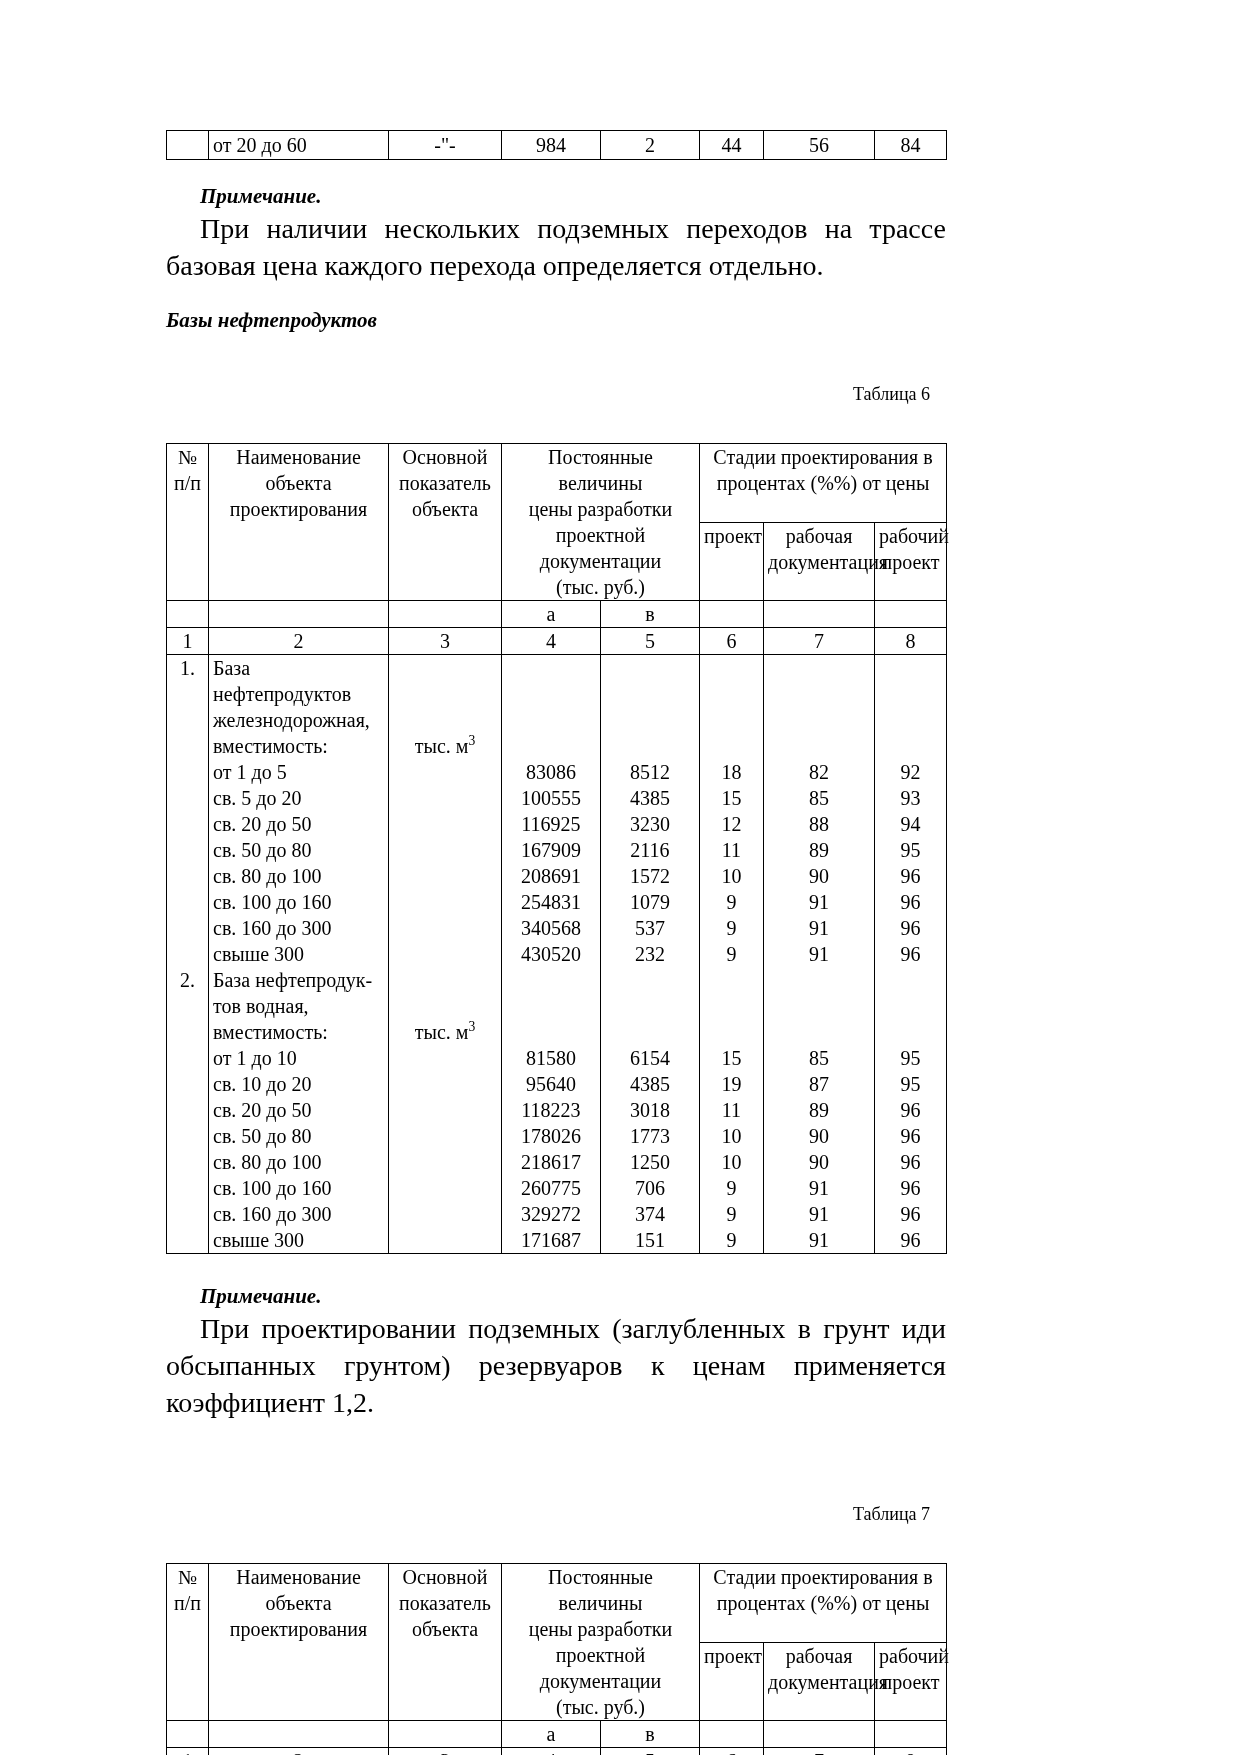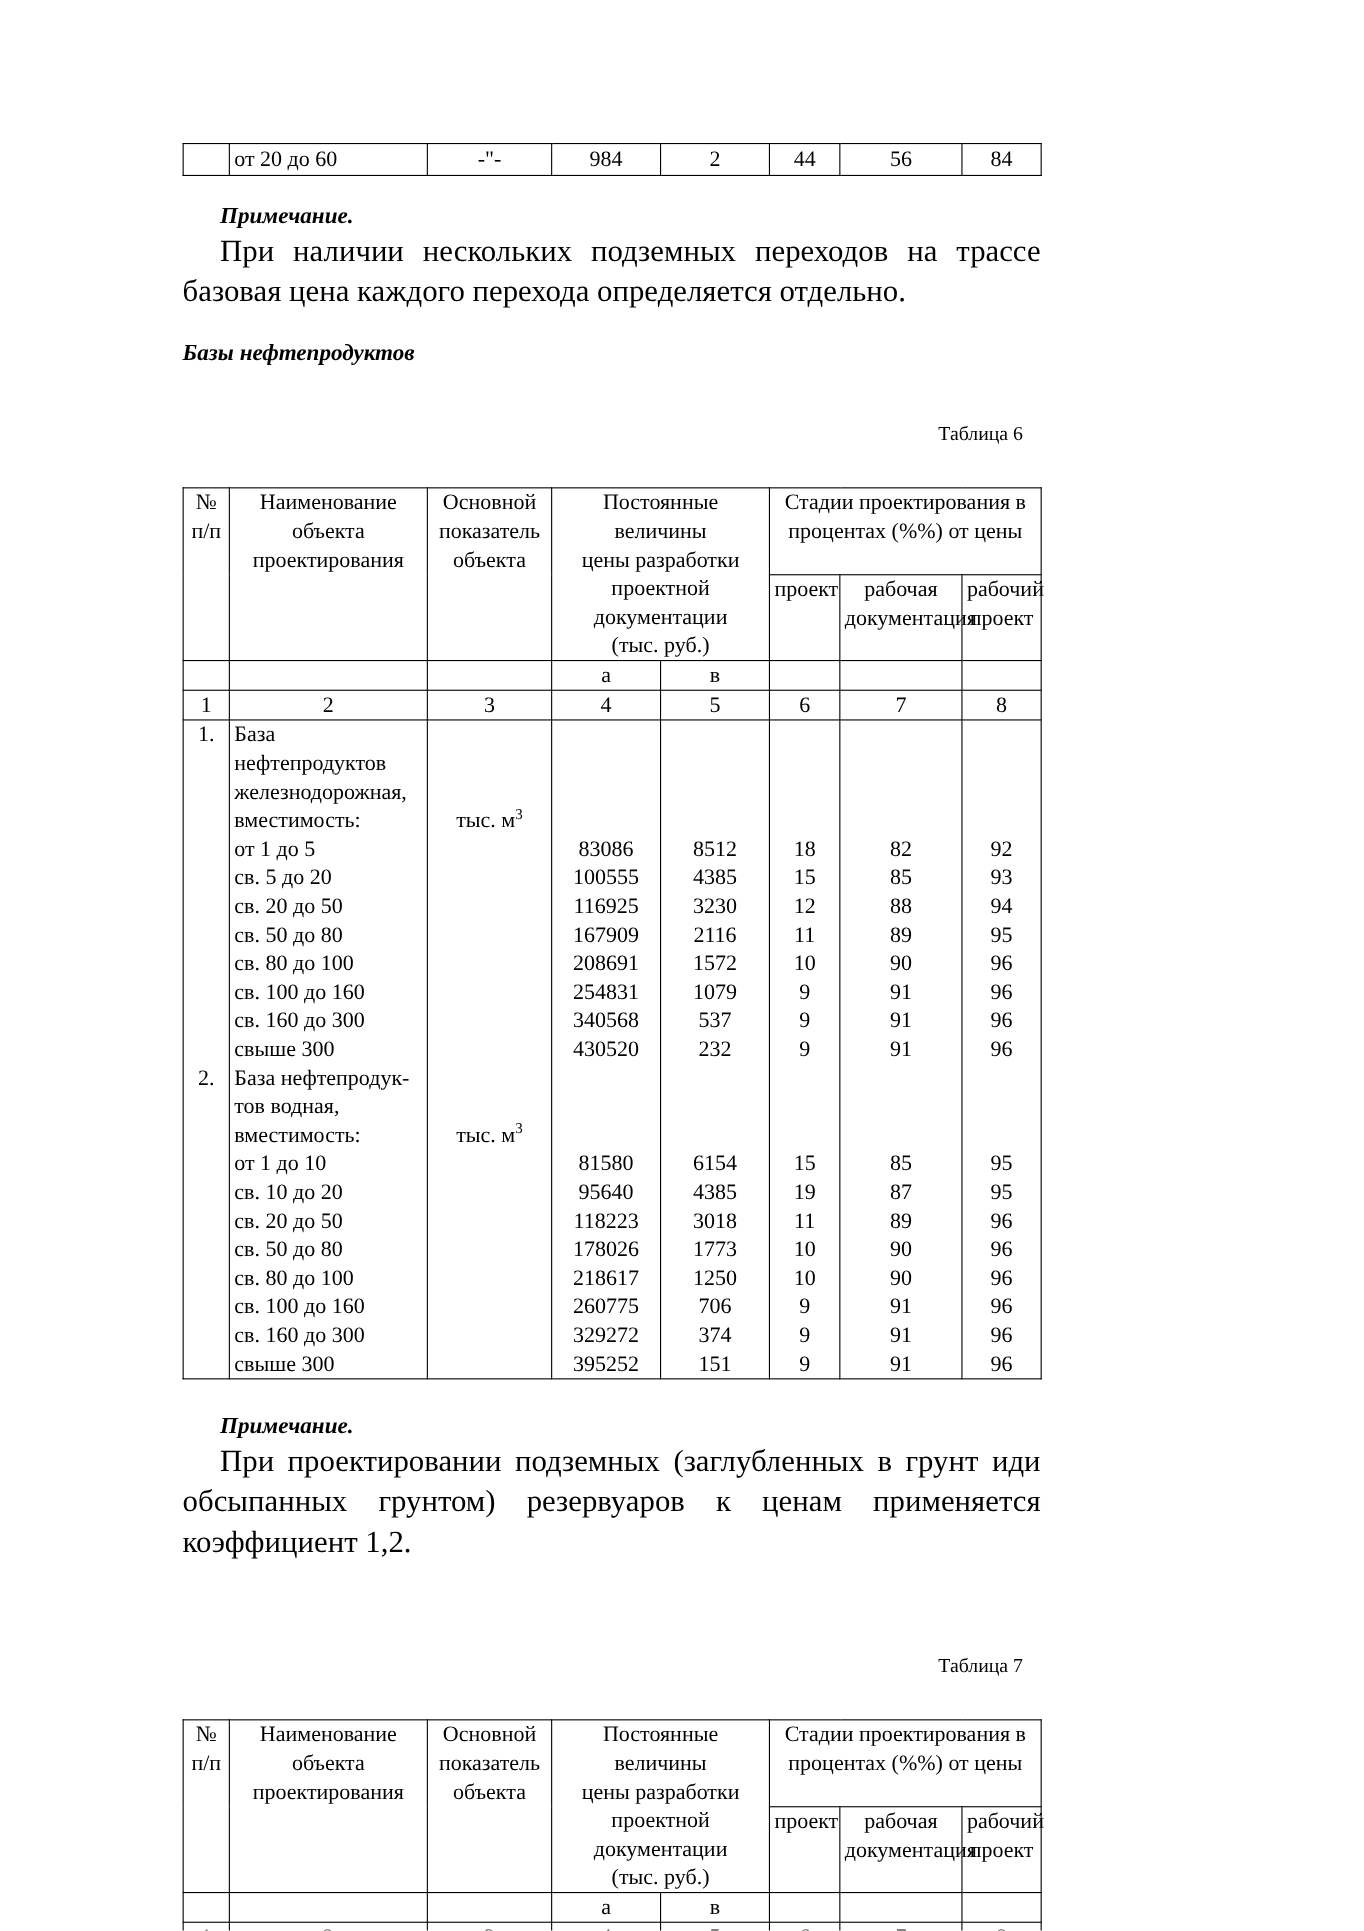--- a/index.html
+++ b/index.html
@@ -327,21 +327,21 @@
                 <div>&nbsp;</div>
                 <div>&nbsp;</div>
                 <div>&nbsp;</div>
                 <div>81580</div>
                 <div>95640</div>
                 <div>118223</div>
                 <div>178026</div>
                 <div>218617</div>
                 <div>260775</div>
                 <div>329272</div>
-                <div>395252</div>
+                <div>171687</div>
               </div>
           </td>
           <td class="c datacell tight">
             <div id="t6-col5">
                 <div>&nbsp;</div>
                 <div>&nbsp;</div>
                 <div>&nbsp;</div>
                 <div>&nbsp;</div>
                 <div>8512</div>
                 <div>4385</div>

